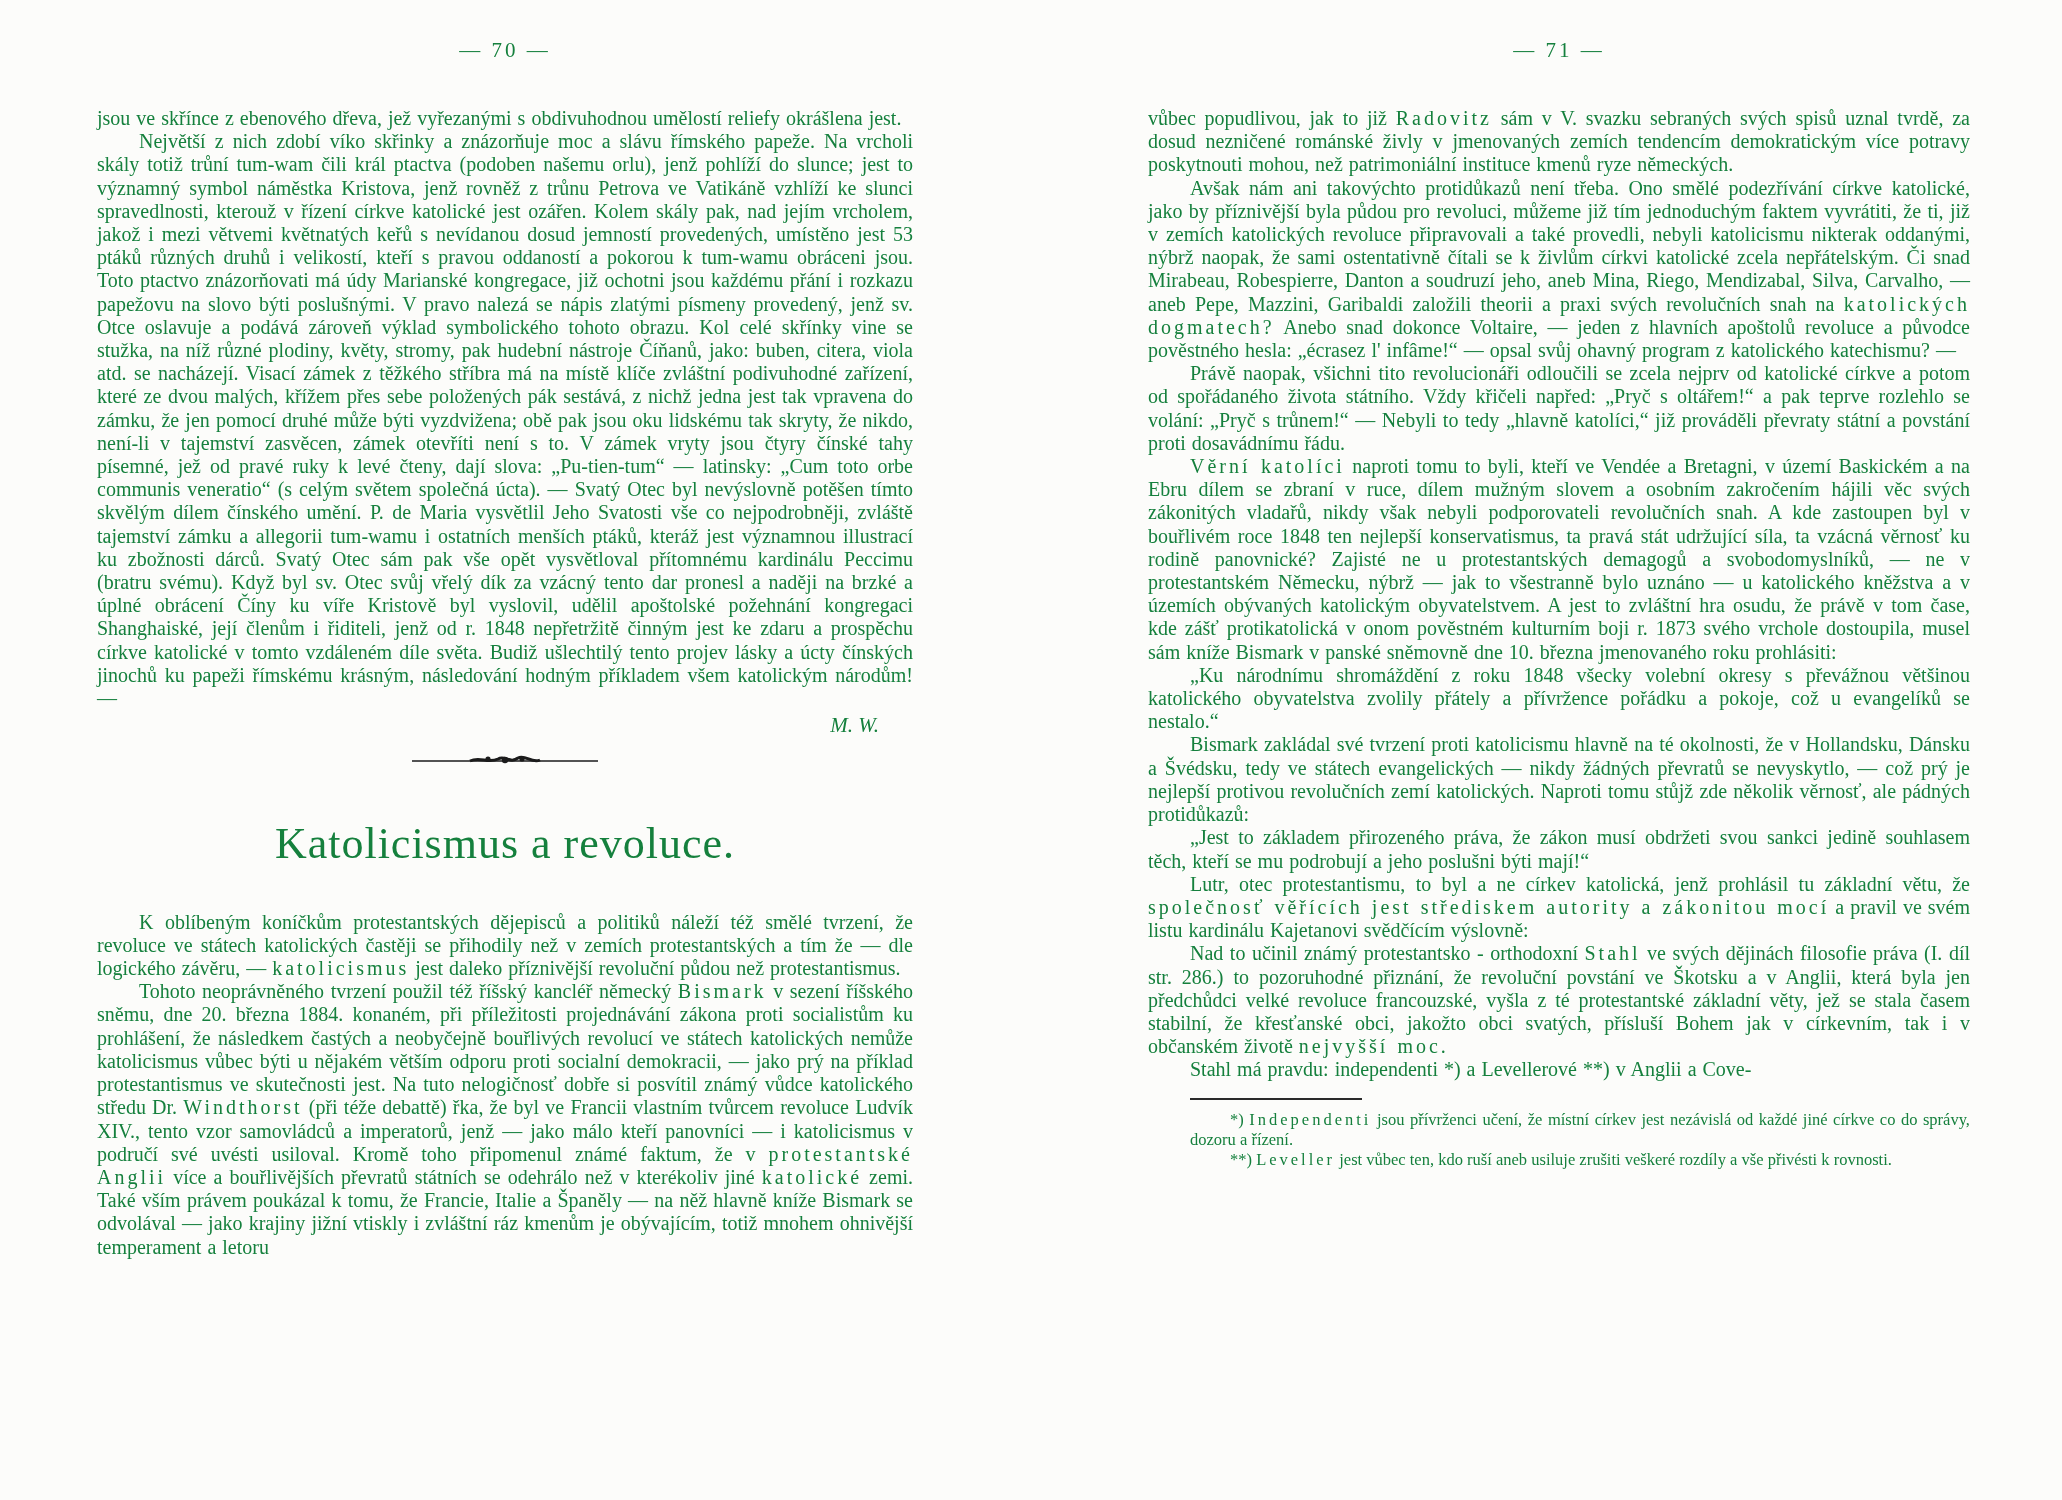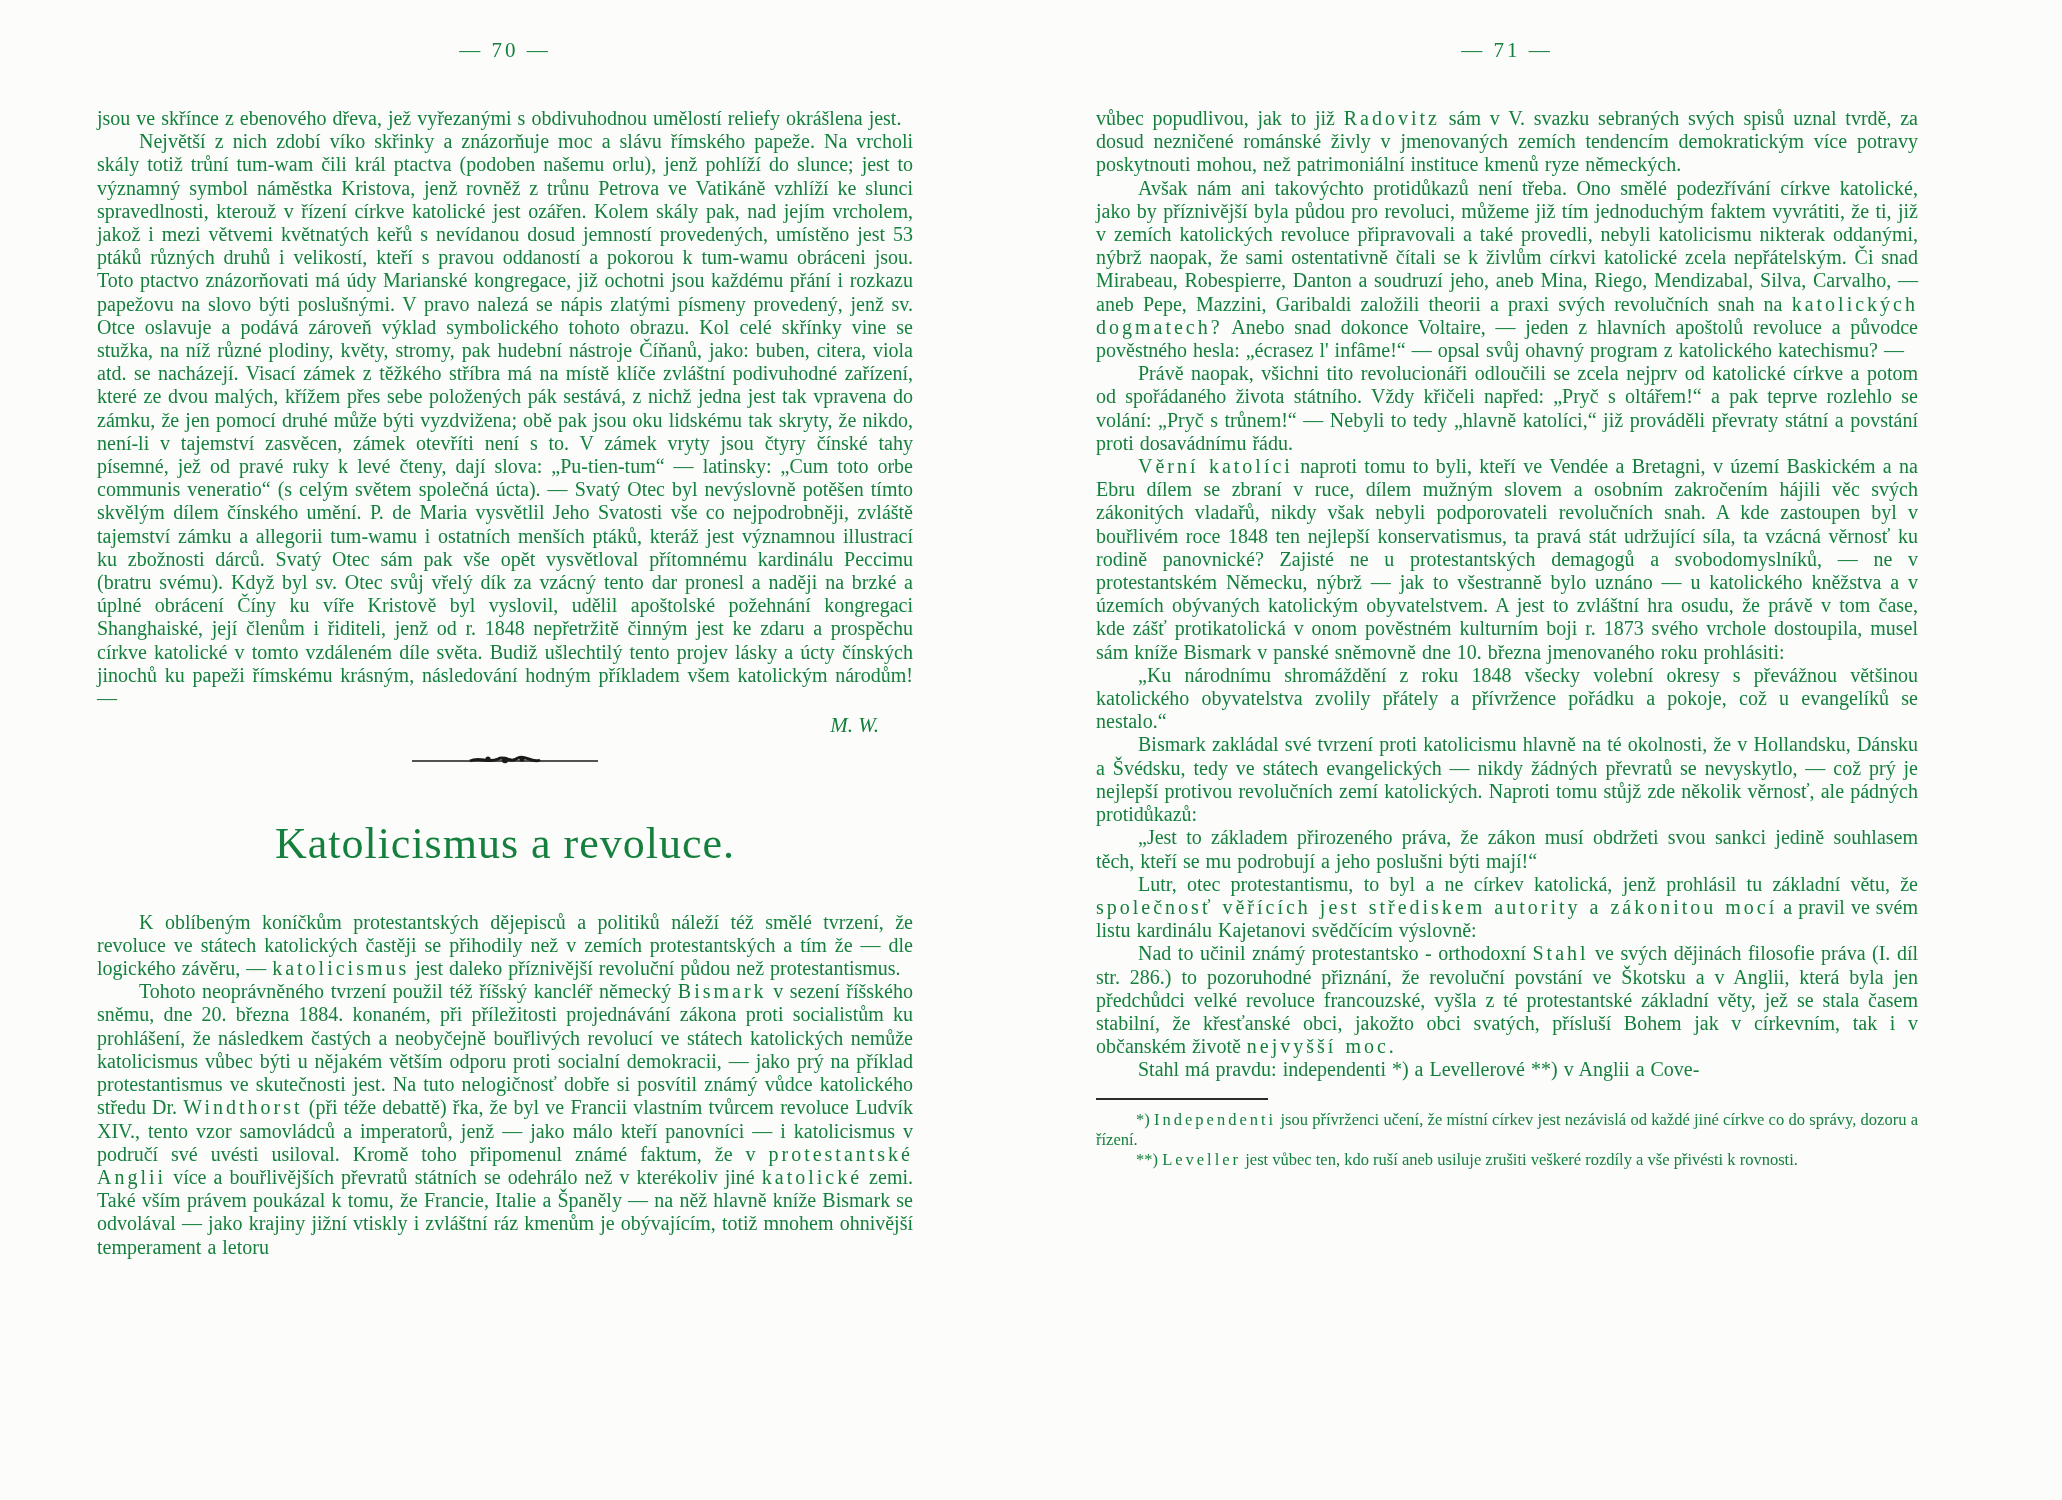--- a/index.html
+++ b/index.html
@@ -14,21 +14,21 @@
     background: #fcfcfa;
     color: #15803d;
     font-family: Liberation Serif, serif;
     overflow: hidden;
   }
   .page-col {
     position: absolute;
     top: 38px;
   }
   .col-left  { left: 97px;  width: 816px; }
-  .col-right { left: 1096px; width: 822px; }
+  .col-right { left: 1148px; width: 822px; }
   .pageno {
     text-align: center;
     font-size: 21px;
     letter-spacing: 3px;
     margin: 0 0 44px 0;
   }
   .para {
     margin: 0;
     font-size: 20px;
     line-height: 23.2px;
@@ -52,21 +52,21 @@
     height: 16px;
   }
   .article-heading {
     font-size: 44px;
     font-weight: normal;
     text-align: center;
     letter-spacing: 1px;
     margin: 52px 0 42px 0;
     line-height: 1.1;
   }
-  .footnote-block { margin-top: 16px; }
+  .footnote-block { margin-top: 16px; margin-left: 42px; }
   .footnote-rule {
     width: 172px;
     border: 0;
     border-top: 2px solid #2a2a2a;
     margin: 0 0 10px 0;
   }
   .footnote {
     margin: 0;
     font-size: 16.5px;
     line-height: 20px;

